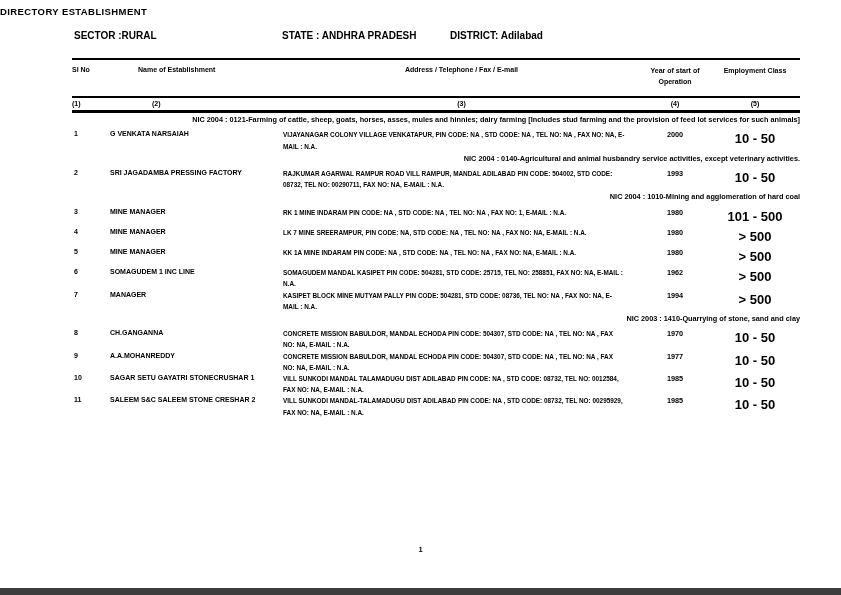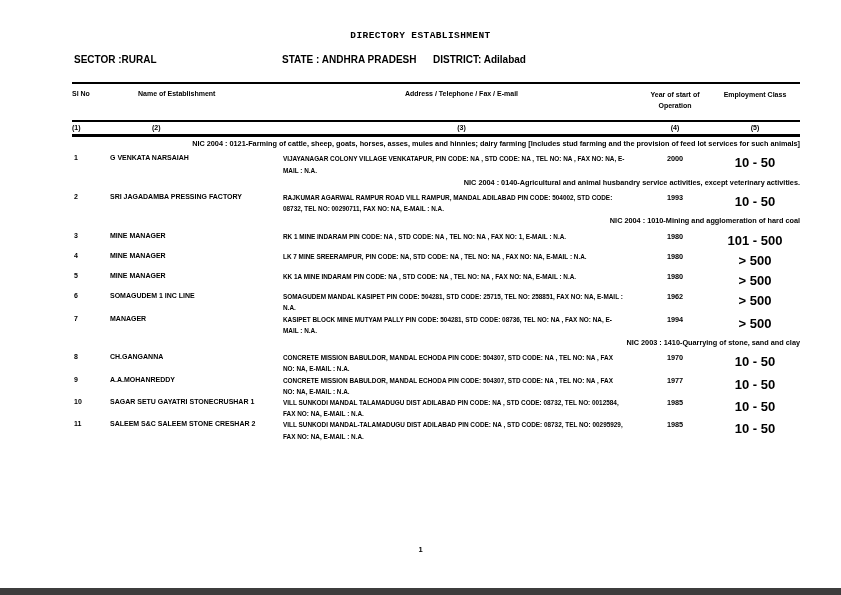--- a/index.html
+++ b/index.html
@@ -3,25 +3,25 @@
 <meta charset="utf-8">
 <style>
   * { margin:0; padding:0; box-sizing:border-box; }
   html,body { background:#e8e8e8; }
   body { font-family:"Liberation Sans","DejaVu Sans",sans-serif; }
   .page {
     position:relative; width:841px; height:595px; margin:0 auto;
     background:#ffffff; color:#000; overflow:hidden;
     font-weight:bold; -webkit-font-smoothing:antialiased;
   }
-  .doc-title { padding-top:30px; text-align:center; font-size:9.5px; letter-spacing:.4px;font-family:Liberation Mono, monospace; }
+  .doc-title { padding-top:6px; text-align:left; font-size:9.5px; letter-spacing:.4px; }
   .meta-row { position:relative; height:12px; margin-top:13px; font-size:10px; }
   .meta-sector   { position:absolute; left:74px; }
   .meta-state    { position:absolute; left:253px;padding-left:29px; }
-  .meta-district { position:absolute; left:433px; }
+  .meta-district { position:absolute; left:450px; }
 
   .rule { width:728px; margin-left:72px; background:#000; }
   .rule-top   { height:2px; margin-top:16px; }
   .rule-mid   { height:2px; }
   .rule-thick { height:3px; }
 
   .grid {
     display:grid; width:728px; margin-left:72px;
     grid-template-columns:38px 173px 357px 70px 90px;
   }

